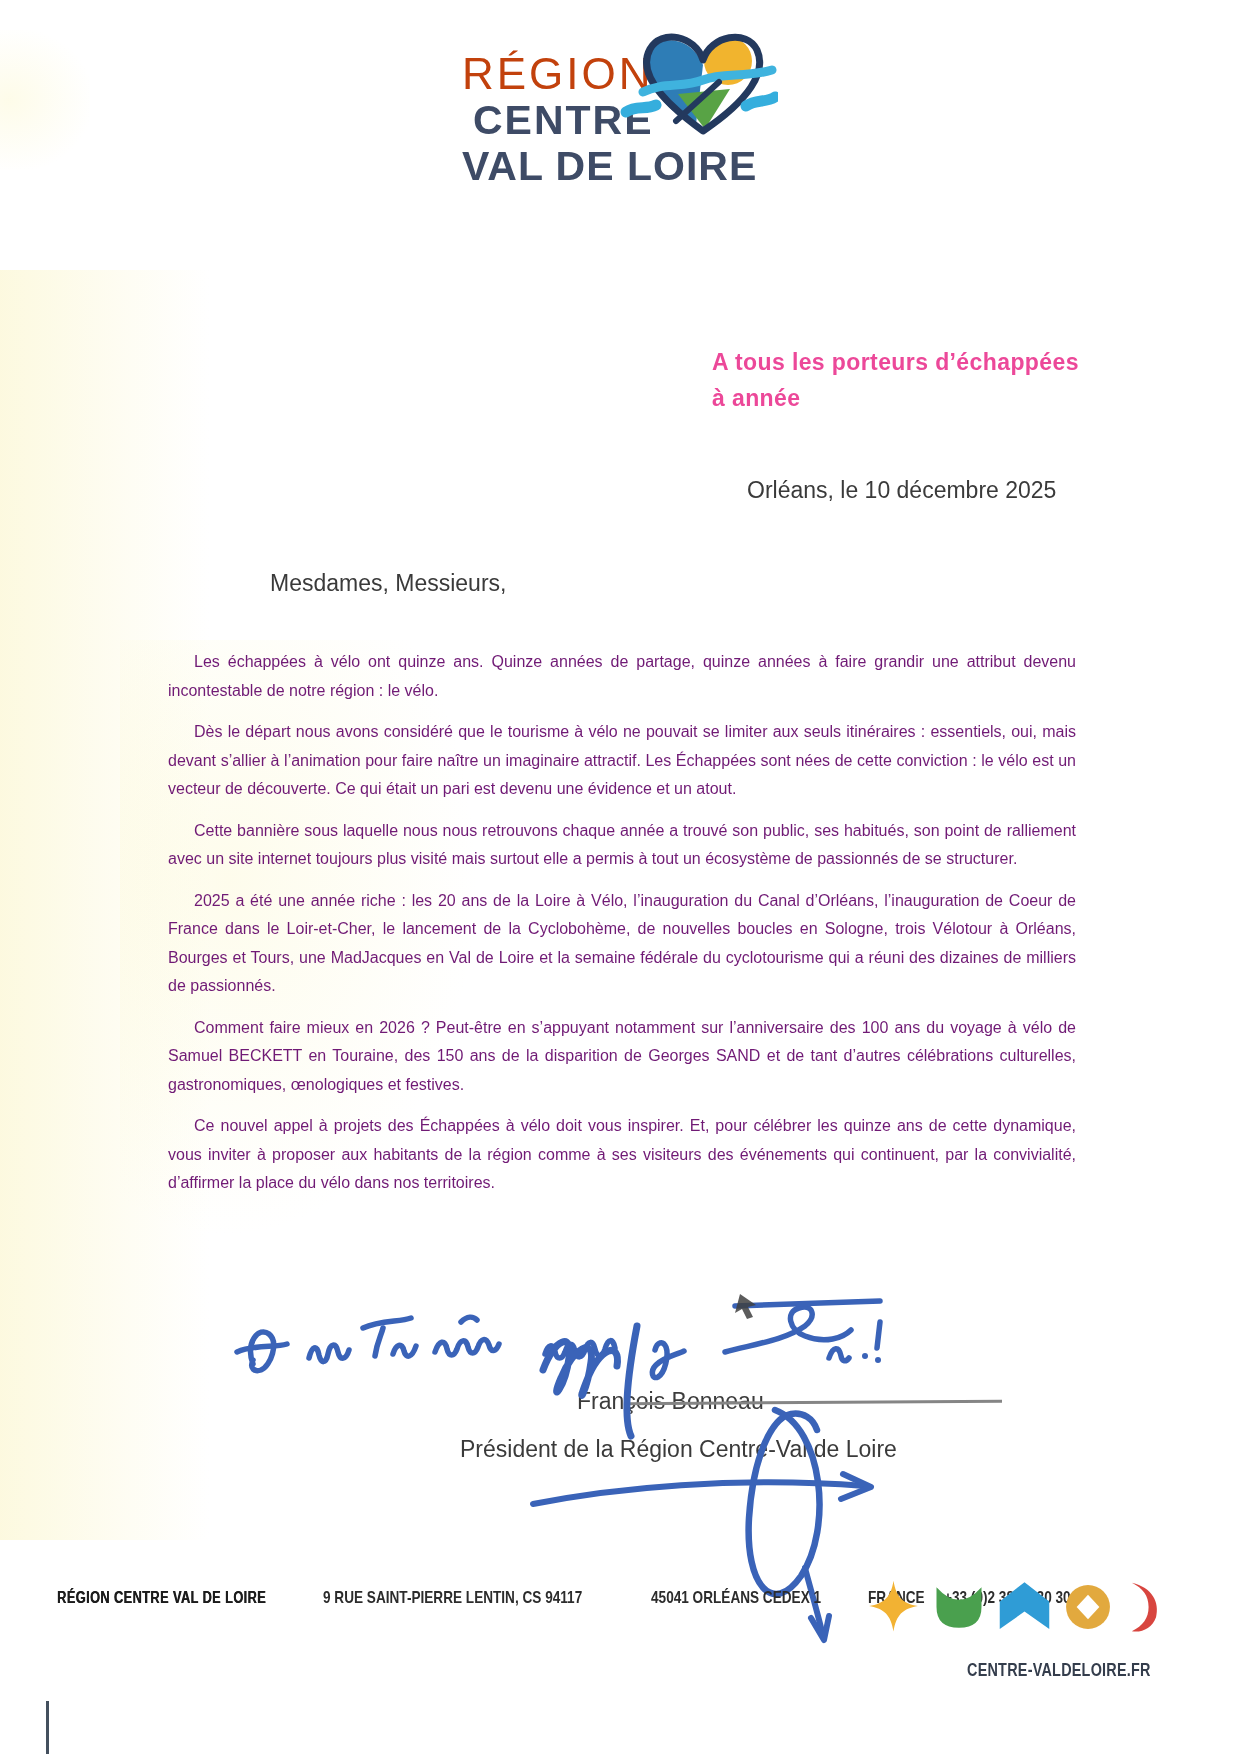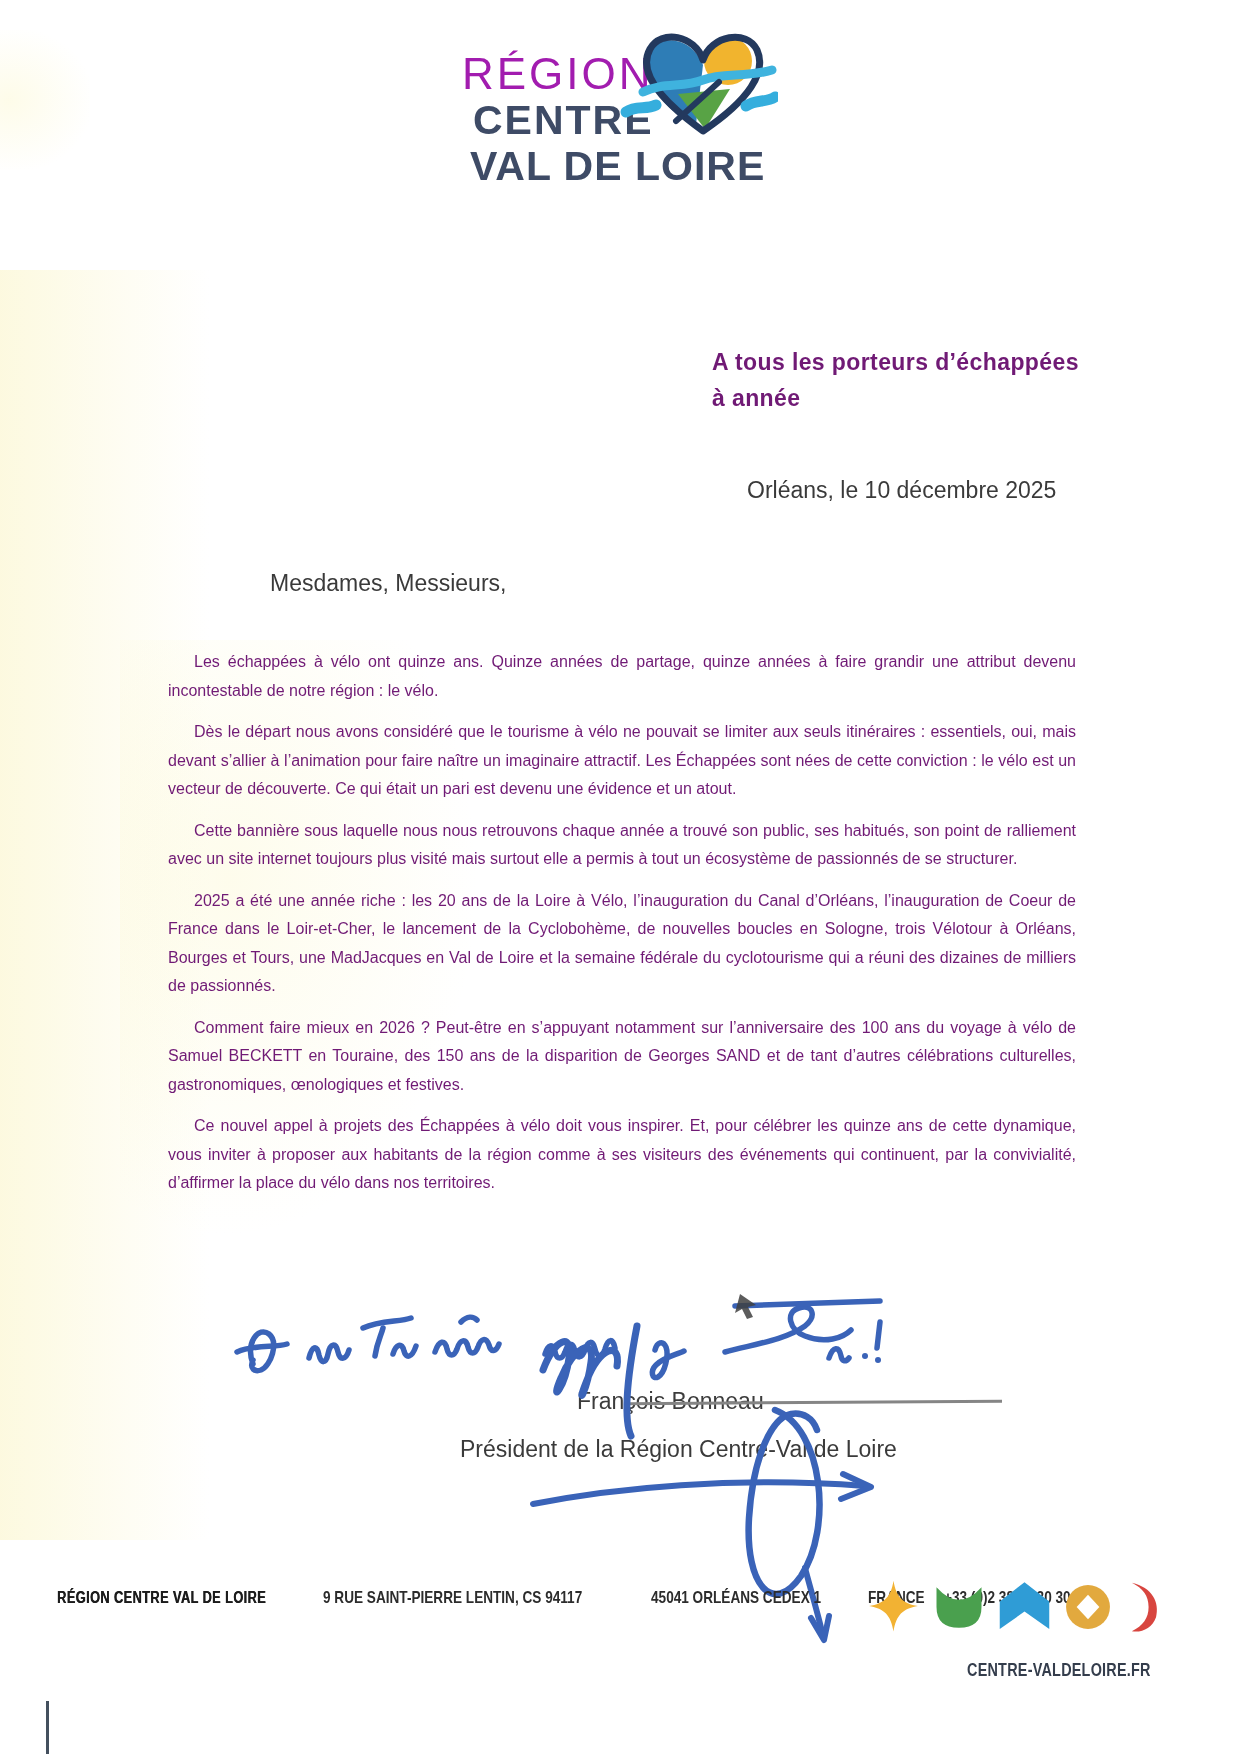--- a/index.html
+++ b/index.html
@@ -11,27 +11,27 @@
   
   .tint-a { position:absolute; left:0; top:270px; width:210px; height:1270px; pointer-events:none;
     background:linear-gradient(90deg, rgba(247,236,150,.30), rgba(247,236,150,.13) 55%, rgba(247,236,150,0)); }
   .tint-b { position:absolute; left:120px; top:640px; width:360px; height:600px; pointer-events:none;
     background:radial-gradient(ellipse at 30% 40%, rgba(250,242,168,.22), rgba(250,242,168,0) 70%); }
   .tint-c { position:absolute; left:0; top:30px; width:90px; height:140px; pointer-events:none;
     background:radial-gradient(ellipse at 10% 50%, rgba(250,242,168,.25), rgba(250,242,168,0) 75%); }
 
   
   .logo-text { position:absolute; left:462px; top:50px; }
-  .logo-text .l1 { font-size:44px; font-weight:400; letter-spacing:3px; color:#a21caf; line-height:48px; }
+  .logo-text .l1 { font-size:44px; font-weight:400; letter-spacing:3px; color:#c2410c; line-height:48px; }
   .logo-text .l2 { font-size:41px; font-weight:700; letter-spacing:2px; color:#3e4b66; line-height:45px;margin-left:11px; }
-  .logo-text .l3 { font-size:41px; font-weight:700; letter-spacing:1px; color:#3e4b66; line-height:46px;margin-left:8px; }
+  .logo-text .l3 { font-size:41px; font-weight:700; letter-spacing:1px; color:#3e4b66; line-height:46px; }
   .heart { position:absolute; left:598px; top:20px; }
 
   .recipient { position:absolute; left:712px; top:344px; font-size:23px; font-weight:700;
-    color:#701a75; line-height:36px; letter-spacing:.4px; }
+    color:#ec4899; line-height:36px; letter-spacing:.4px; }
   .dateline { position:absolute; left:715px; top:477px; font-size:23px; color:#3a3a3a;margin-left:32px; }
   .salutation { position:absolute; left:270px; top:570px; font-size:23px; color:#3a3a3a;text-align:center; }
 
   .body-text { position:absolute; left:168px; top:648px; width:908px; font-size:16px;
     line-height:28.5px; color:#701a75; text-align:justify; }
   .body-text p { text-indent:26px; margin-bottom:13px; }
 
   .handwriting { position:absolute; left:225px; top:1292px; }
   .sig-name  { position:absolute; left:577px; top:1388px; font-size:23px; color:#3c3c3c; }
   .pen-line  { position:absolute; left:628px; top:1401px; width:374px; height:2.5px;

